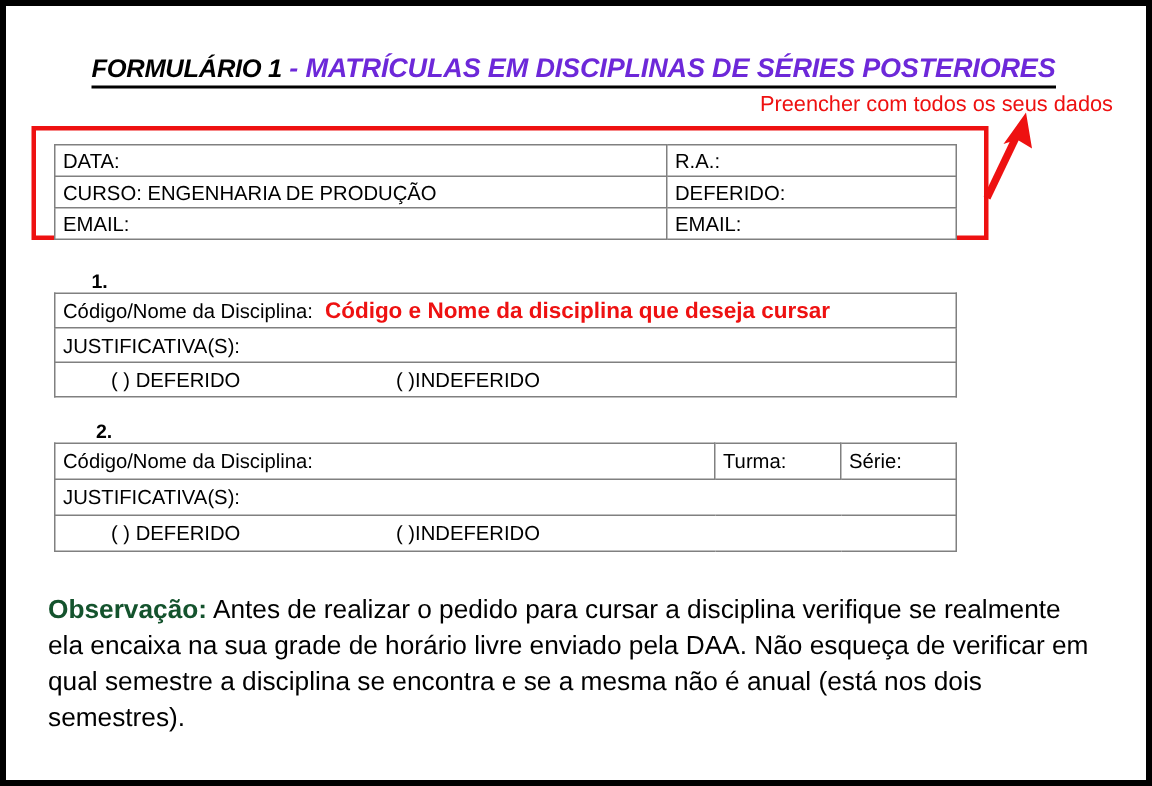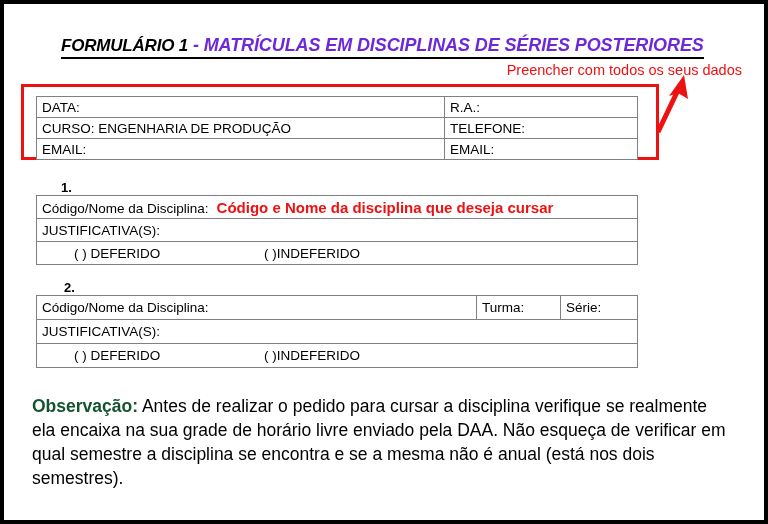--- a/index.html
+++ b/index.html
@@ -198,21 +198,21 @@
           <col style="width:408px">
           <col style="width:193px">
         </colgroup>
       <tbody>
         <tr>
           <td class="cell-label">DATA:</td>
           <td class="cell-label">R.A.:</td>
         </tr>
         <tr>
           <td class="cell-label">CURSO: ENGENHARIA DE PRODUÇÃO</td>
-          <td class="cell-label">TELEFONE:</td>
+          <td class="cell-label">DEFERIDO:</td>
         </tr>
         <tr>
           <td class="cell-label">EMAIL:</td>
           <td class="cell-label">EMAIL:</td>
         </tr>
       </tbody>
     </table>
 
     <div class="num-label" id="num-1">1.</div>
     <table class="ftable" id="table-discipline-1">

